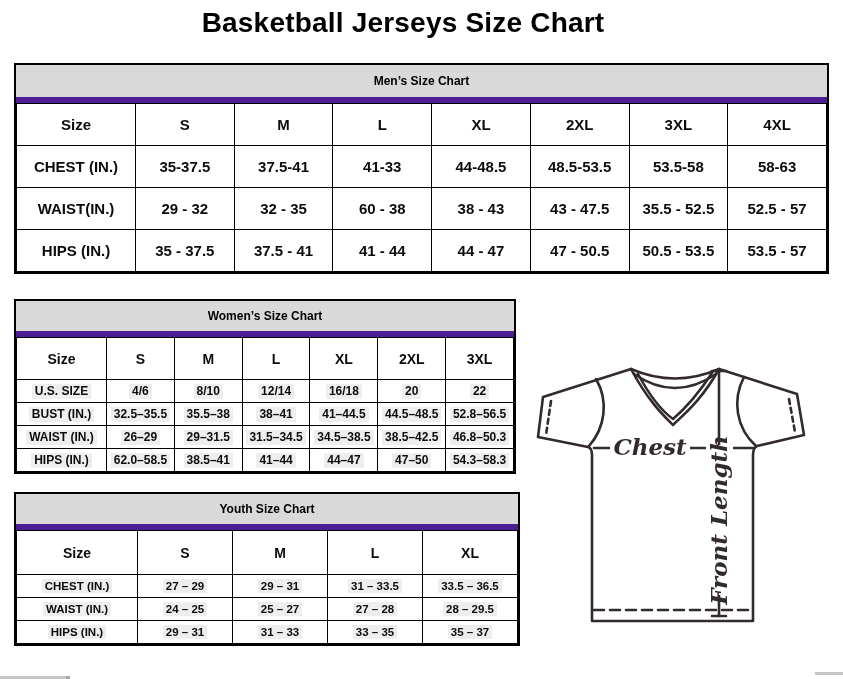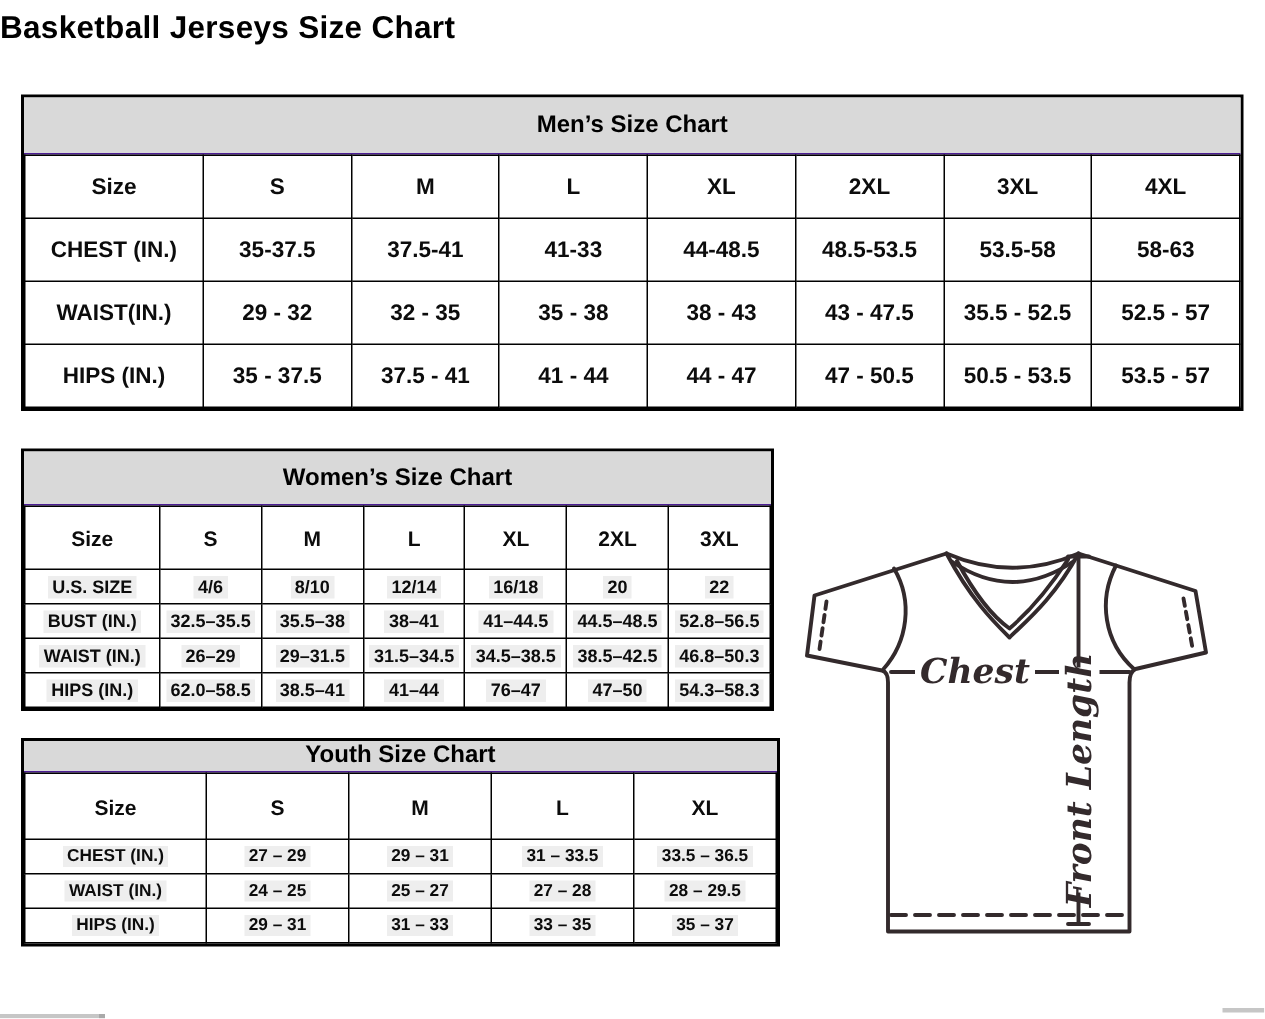--- a/index.html
+++ b/index.html
@@ -2,48 +2,48 @@
 <html><head>
 <meta charset="utf-8">
 <style>
   * { margin:0; padding:0; box-sizing:border-box; }
   html,body { background:#ffffff; }
   .stage {
     position:relative; width:843px; height:679px; background:#fff;
     font-family:"Liberation Sans", sans-serif; color:#0c0c0c; overflow:hidden;
   }
   .page-title {
-    position:absolute; left:0; top:7px; width:806px; text-align:left;
-    font-size:21px; font-weight:bold; letter-spacing:0.2px; color:#000;
+    position:absolute; left:0; top:7px; width:806px; text-align:center;
+    font-size:28px; font-weight:bold; letter-spacing:0.2px; color:#000;
   }
   .chart { position:absolute; border:2px solid #000; background:#fff; }
   .chart .band {
-    background:#d9d9d9; border-bottom:1px solid #4c1d95;
+    background:#d9d9d9; border-bottom:6px solid #4c1d95;
     display:flex; align-items:center; justify-content:center;
-    font-weight:bold; font-size:16px; color:#000;
+    font-weight:bold; font-size:12px; color:#000;
   }
   .chart table { border-collapse:collapse; table-layout:fixed; width:100%; }
   .chart th, .chart td {
     border:1px solid #000; text-align:center; vertical-align:middle;
     font-weight:bold; color:#0c0c0c; overflow:hidden; white-space:nowrap;
   }
   
   .mens { left:14px; top:63px; width:815px; }
   .mens .band { height:38px; }
   .mens th, .mens td { height:42px; font-size:15px; }
   .mens th:first-child, .mens td:first-child { width:119px; }
   
   .womens { left:14px; top:299px; width:502px; }
   .womens .band { height:36px; }
   .womens thead th { height:42px; font-size:14px; }
   .womens tbody th, .womens tbody td { height:23px; font-size:12px; }
   .womens th:first-child, .womens td:first-child { width:90px; }
   
   .youth { left:14px; top:492px; width:506px; }
-  .youth .band { height:21px; }
+  .youth .band { height:36px; }
   .youth thead th { height:44px; font-size:14px; }
   .youth tbody th, .youth tbody td { height:23px; font-size:11.5px; }
   .youth th:first-child, .youth td:first-child { width:121px; }
   
   .hl { background:#eeeeee; padding:0 3px; display:inline-block; line-height:1.25; }
   
   .jersey { position:absolute; left:532px; top:358px; width:286px; height:318px; }
   .jersey svg { width:100%; height:100%; display:block; }
   .jersey text {
     font-family:"DejaVu Serif", serif; font-style:italic; font-weight:bold;
@@ -86,21 +86,21 @@
               <td>41-33</td>
               <td>44-48.5</td>
               <td>48.5-53.5</td>
               <td>53.5-58</td>
               <td>58-63</td>
             </tr>
             <tr>
               <td>WAIST(IN.)</td>
               <td>29 - 32</td>
               <td>32 - 35</td>
-              <td>35 - 38</td>
+              <td>60 - 38</td>
               <td>38 - 43</td>
               <td>43 - 47.5</td>
               <td>35.5 - 52.5</td>
               <td>52.5 - 57</td>
             </tr>
             <tr>
               <td>HIPS (IN.)</td>
               <td>35 - 37.5</td>
               <td>37.5 - 41</td>
               <td>41 - 44</td>
@@ -155,21 +155,21 @@
               <td><span class="hl">31.5–34.5</span></td>
               <td><span class="hl">34.5–38.5</span></td>
               <td><span class="hl">38.5–42.5</span></td>
               <td><span class="hl">46.8–50.3</span></td>
             </tr>
             <tr>
               <td><span class="hl">HIPS (IN.)</span></td>
               <td><span class="hl">62.0–58.5</span></td>
               <td><span class="hl">38.5–41</span></td>
               <td><span class="hl">41–44</span></td>
-              <td><span class="hl">76–47</span></td>
+              <td><span class="hl">44–47</span></td>
               <td><span class="hl">47–50</span></td>
               <td><span class="hl">54.3–58.3</span></td>
             </tr>
           </tbody>
         </table>
       </div>
   </section>
 
   <section class="chart youth">
     <div class="band">Youth Size Chart</div>

